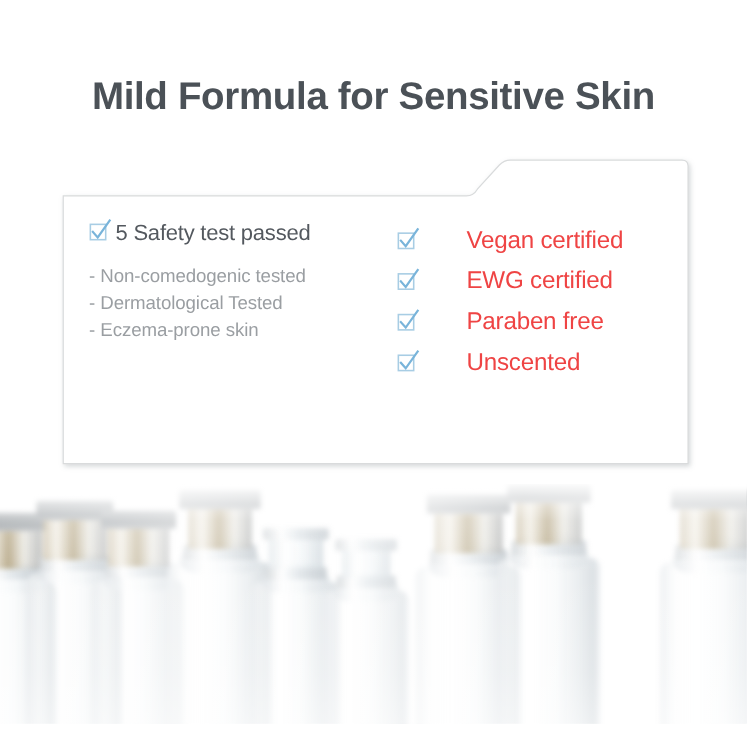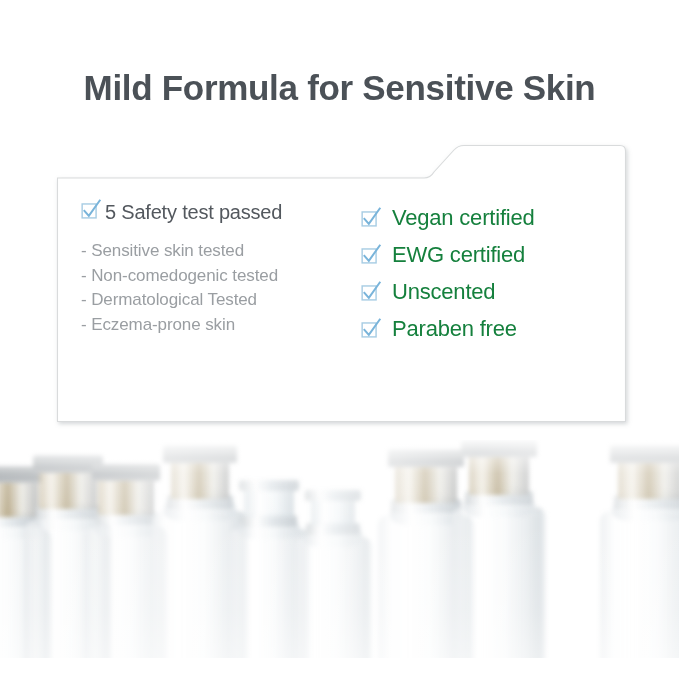--- a/index.html
+++ b/index.html
@@ -119,24 +119,25 @@
     list-style: none;
   }
   .right-row {
     display: flex;
     align-items: center;
     gap: 10px;
     height: 37px;
   }
   .right-text {
     font-size: 22px;
-    color: #15803d;
+    color: #ef4444;
     line-height: 26px;
     letter-spacing: -0.2px;
     white-space: nowrap;
+    margin-left: 32px;
   }
 
   
   #photo {
     position: absolute;
     left: 0;
     top: 440px;
     width: 679px;
     height: 239px;
     overflow: hidden;
@@ -255,21 +256,20 @@
           <span class="check-icon">
             <svg viewBox="0 0 22 22">
               <rect x="1.2" y="5.2" width="14.6" height="14.6" fill="#ffffff" stroke="#a8cde4" stroke-width="1.5"></rect>
               <path d="M 3.6 12.4 L 8.2 17.6 L 19.6 1.6" fill="none" stroke="#79b4da" stroke-width="2.1" stroke-linecap="square" stroke-linejoin="miter"></path>
             </svg>
           </span>
           <span class="head-text">5 Safety test passed</span>
         </div>
 
         <ul class="sublist">
-          <li>- Sensitive skin tested</li>
           <li>- Non-comedogenic tested</li>
           <li>- Dermatological Tested</li>
           <li>- Eczema-prone skin</li>
         </ul>
 
       </div>
 
       <div class="col-right">
         <ul class="rightlist">
 
@@ -294,31 +294,31 @@
           </li>
 
 
           <li class="right-row">
             <span class="check-icon">
               <svg viewBox="0 0 22 22">
                 <rect x="1.2" y="5.2" width="14.6" height="14.6" fill="#ffffff" stroke="#a8cde4" stroke-width="1.5"></rect>
                 <path d="M 3.6 12.4 L 8.2 17.6 L 19.6 1.6" fill="none" stroke="#79b4da" stroke-width="2.1" stroke-linecap="square" stroke-linejoin="miter"></path>
               </svg>
             </span>
-            <span class="right-text">Unscented</span>
+            <span class="right-text">Paraben free</span>
           </li>
 
           <li class="right-row">
             <span class="check-icon">
               <svg viewBox="0 0 22 22">
                 <rect x="1.2" y="5.2" width="14.6" height="14.6" fill="#ffffff" stroke="#a8cde4" stroke-width="1.5"></rect>
                 <path d="M 3.6 12.4 L 8.2 17.6 L 19.6 1.6" fill="none" stroke="#79b4da" stroke-width="2.1" stroke-linecap="square" stroke-linejoin="miter"></path>
               </svg>
             </span>
-            <span class="right-text">Paraben free</span>
+            <span class="right-text">Unscented</span>
           </li>
 
         </ul>
       </div>
 
     </div>
   </div>
 
   <div id="photo">
     <div id="photo-inner">

